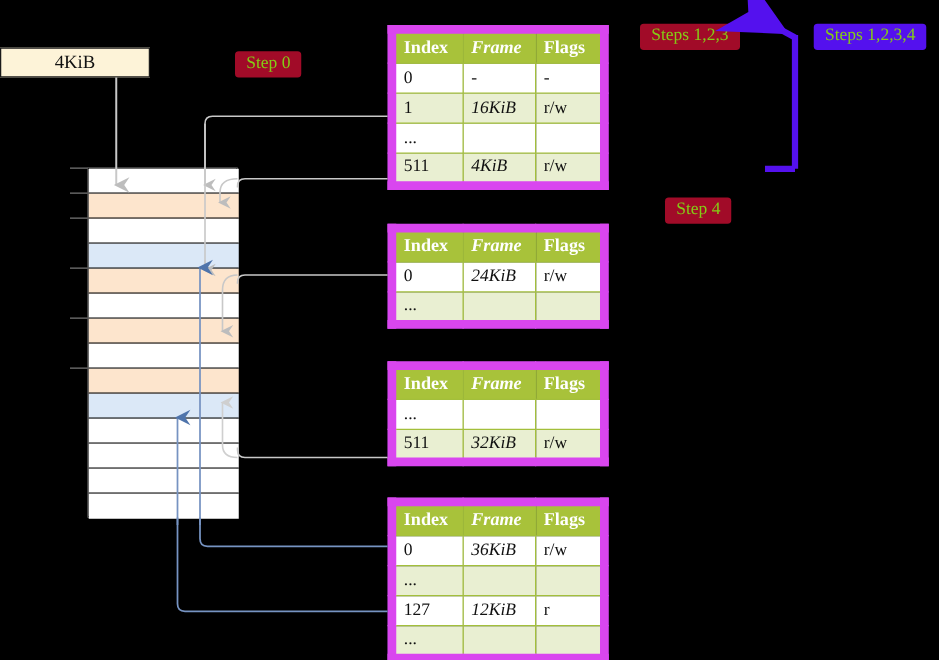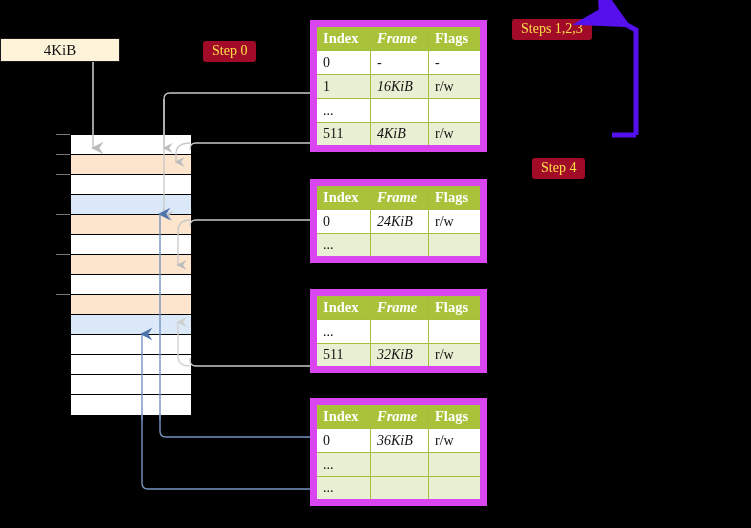--- a/index.html
+++ b/index.html
@@ -72,21 +72,21 @@
     position: absolute;
     width: 14px; height: 0;
     border-top: 1.5px solid #777777;
   }
 
   
   .badge {
     position: absolute;
     font-family: "Liberation Serif", serif;
     font-size: 14px;
-    color: #fde047;
+    color: #84cc16;
     padding: 2px 9px 3px 9px;
     border-radius: 3px;
     white-space: nowrap;
     line-height: 1.15;
   }
   .badge.crimson { background: #a10b28; }
   .badge.violet  { background: #5411ee; }
 
   .kbox {
     position: absolute;
@@ -108,23 +108,24 @@
     pointer-events: none;
   }
 </style>
 </head>
 <body>
 
 <div id="stage">
 
   <div class="kbox">4KiB</div>
 
-  <div class="badge crimson" style="left:203px; top:41px;">Step 0</div>
+  <div class="badge crimson" style="left:188px; top:41px;">Step 0</div>
   <div class="badge crimson" style="left:520px; top:158px;margin-left:12px;">Step 4</div>
   <div class="badge crimson" style="left:512px; top:19px;">Steps 1,2,3</div>
+  <div class="badge violet" style="left:651px; top:19px;">Steps 1,2,3,4</div>
 
   <div id="memstack">
       <div class="memrow plain" style="top: 0px;"></div>
       <div class="memrow orange" style="top: 20px;"></div>
       <div class="memrow plain" style="top: 40px;"></div>
       <div class="memrow blue" style="top: 60px;"></div>
       <div class="memrow orange" style="top: 80px;"></div>
       <div class="memrow plain" style="top: 100px;"></div>
       <div class="memrow orange" style="top: 120px;"></div>
       <div class="memrow plain" style="top: 140px;"></div>
@@ -213,20 +214,25 @@
         <tr>
           <td class="col-index">0</td>
           <td class="col-frame">36KiB</td>
           <td class="col-flags">r/w</td>
         </tr>
         <tr class="alt">
           <td class="col-index">...</td>
           <td class="col-frame"></td>
           <td class="col-flags"></td>
         </tr>
+        <tr>
+          <td class="col-index">127</td>
+          <td class="col-frame">12KiB</td>
+          <td class="col-flags">r</td>
+        </tr>
         <tr class="alt">
           <td class="col-index">...</td>
           <td class="col-frame"></td>
           <td class="col-flags"></td>
         </tr>
       </tbody>
     </table>
 
   <svg class="overlay" viewBox="0 0 751 528">
     <defs>

